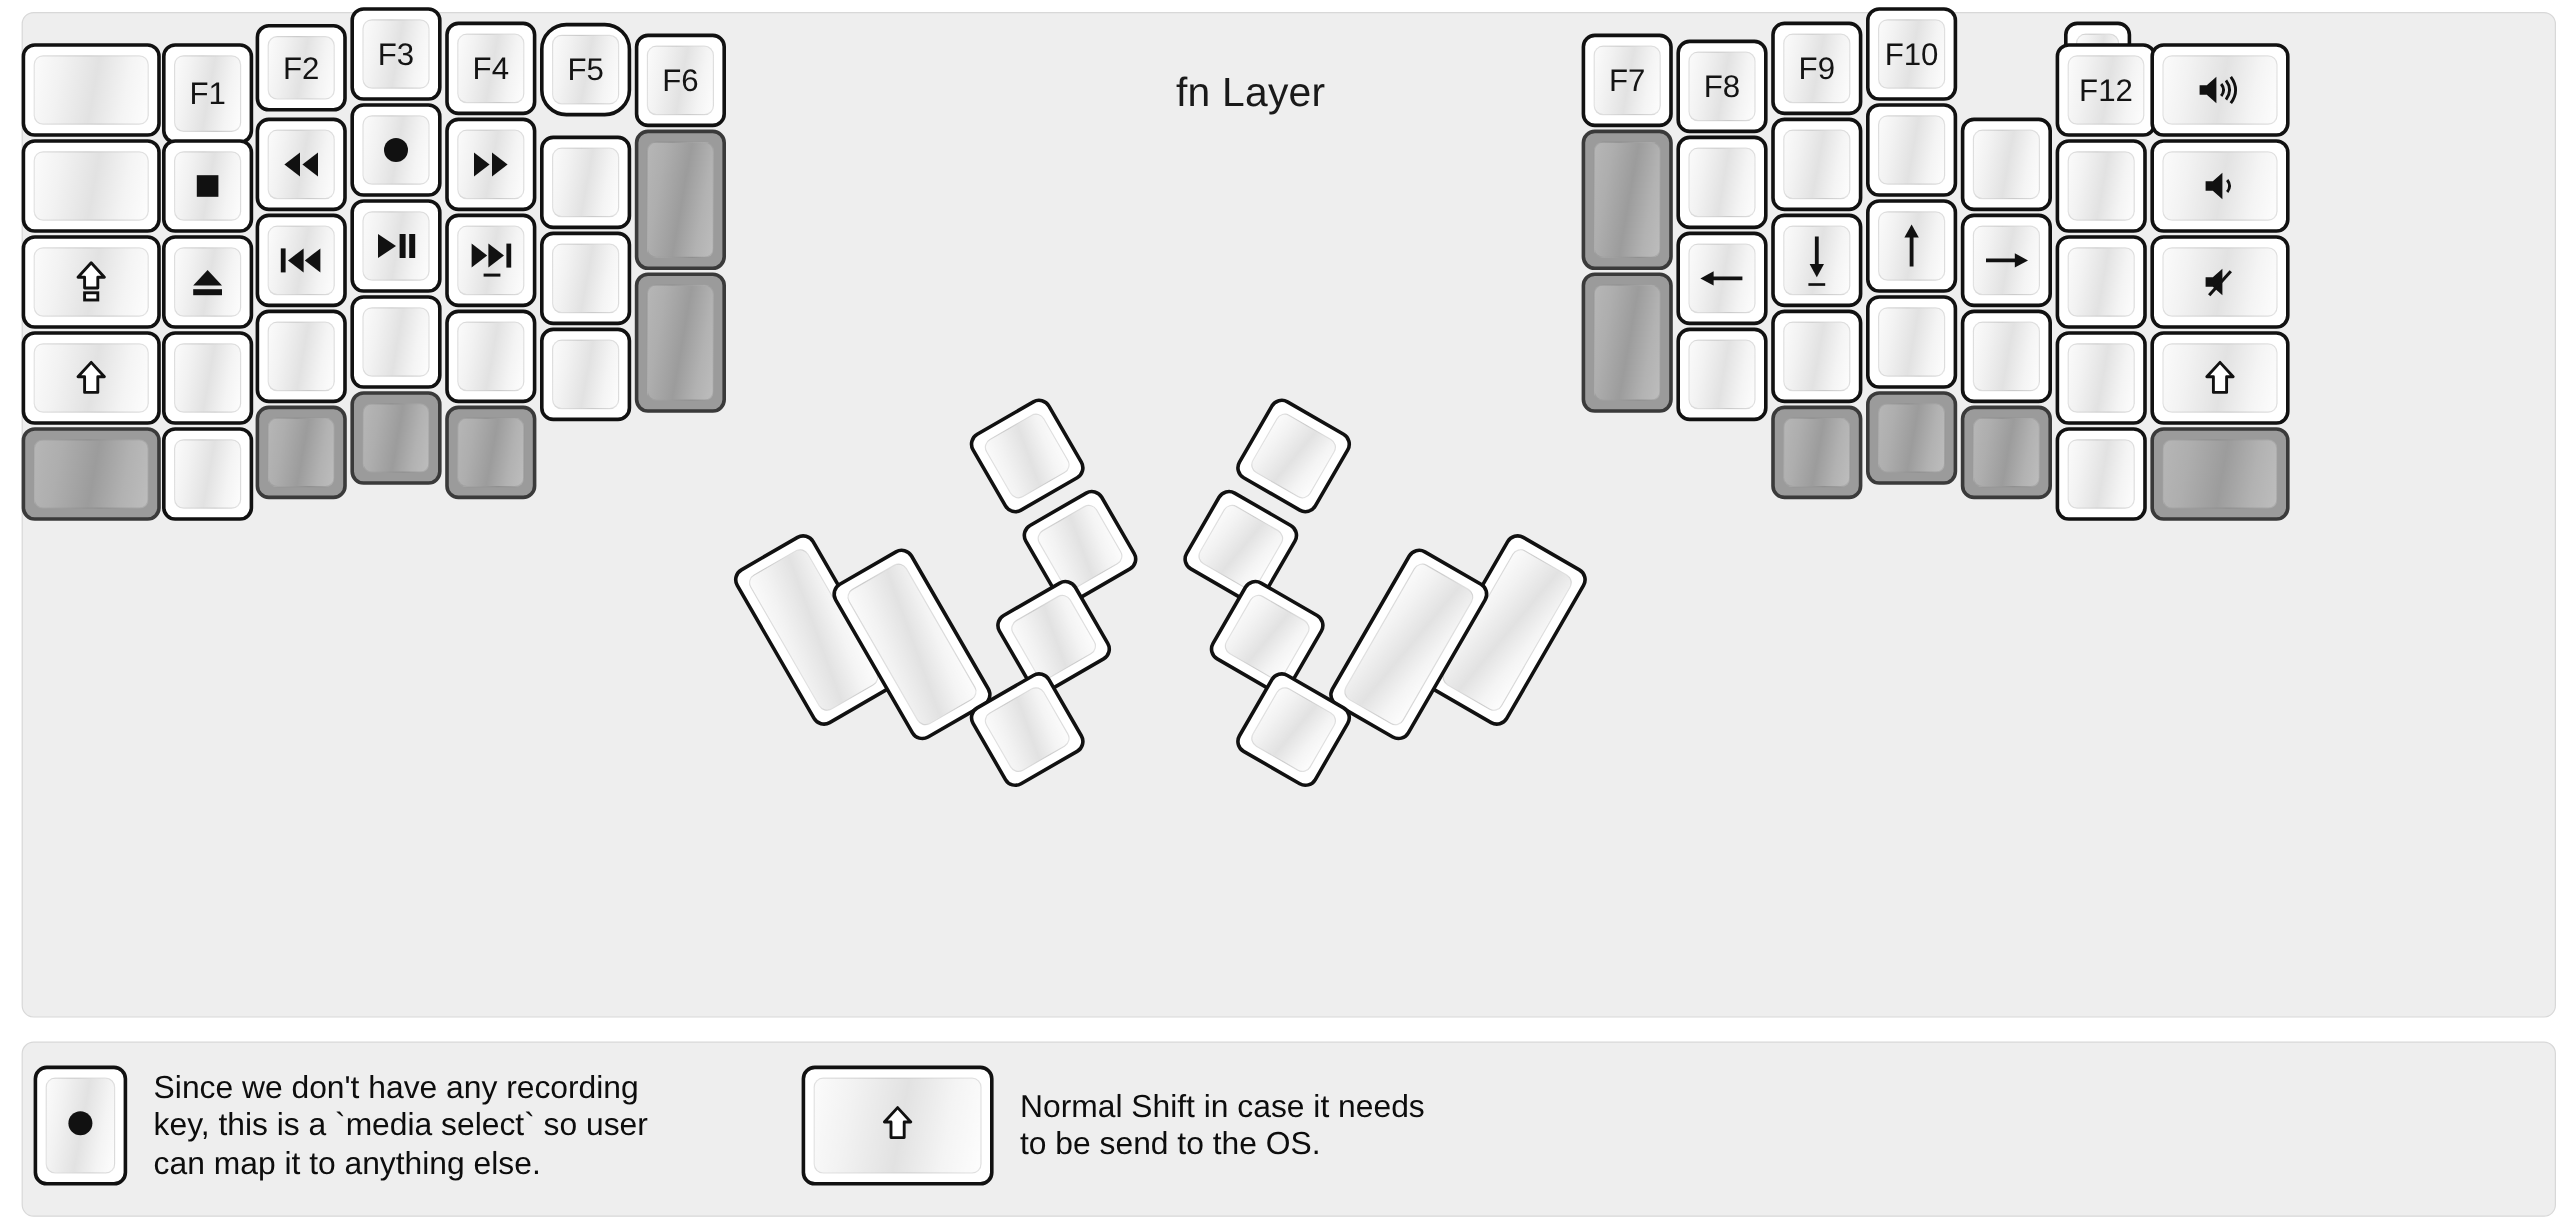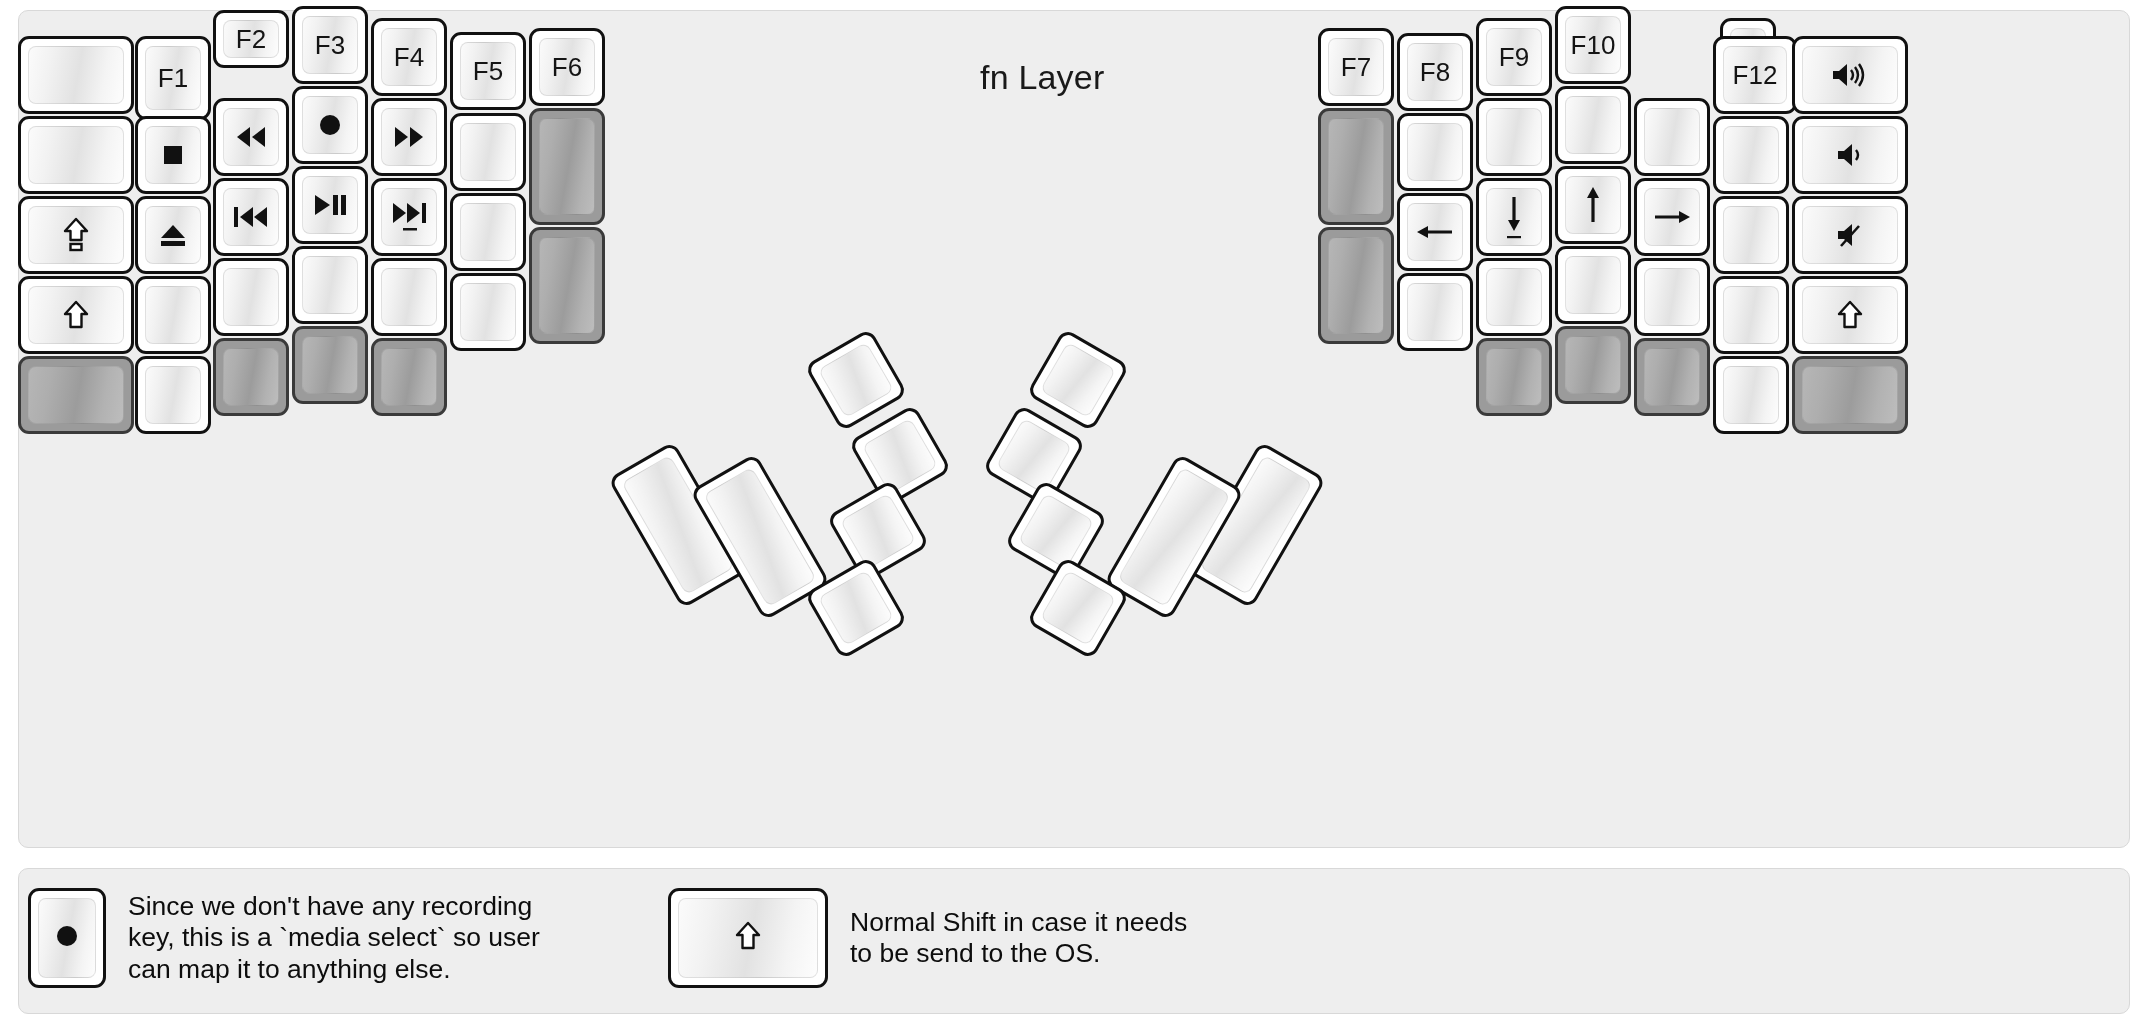--- a/index.html
+++ b/index.html
@@ -200,21 +200,21 @@
       <div class="key" style="left: 135px; top: 276px; width: 76px; height: 78px;">
         <div class="top">
           <span class="lbl"></span>
         </div>
       </div>
       <div class="key" style="left: 135px; top: 356px; width: 76px; height: 78px;">
         <div class="top">
           <span class="lbl"></span>
         </div>
       </div>
-      <div class="key" style="left: 213px; top: 10px; width: 76px; height: 58px;">
+      <div class="key" style="left: 213px; top: 20px; width: 76px; height: 73px;">
         <div class="top">
           <span class="lbl">F2</span>
         </div>
       </div>
       <div class="key" style="left: 213px; top: 98px; width: 76px; height: 78px;">
         <div class="top">
           <span class="lbl glyph">
             <svg width="34" height="24" viewBox="0 0 34 24">
               <polygon points="16,2 16,22 3,12" fill="#111"></polygon>
               <polygon points="31,2 31,22 18,12" fill="#111"></polygon>
@@ -308,21 +308,21 @@
       <div class="key" style="left: 371px; top: 258px; width: 76px; height: 78px;">
         <div class="top">
           <span class="lbl"></span>
         </div>
       </div>
       <div class="key trans" style="left: 371px; top: 338px; width: 76px; height: 78px;">
         <div class="top">
           <span class="lbl"></span>
         </div>
       </div>
-      <div class="key" style="left: 450px; top: 32px; width: 76px; height: 78px;">
+      <div class="key" style="left: 450px; top: 19px; width: 76px; height: 78px; border-radius: 22px;">
         <div class="top">
           <span class="lbl">F5</span>
         </div>
       </div>
       <div class="key" style="left: 450px; top: 113px; width: 76px; height: 78px;">
         <div class="top">
           <span class="lbl"></span>
         </div>
       </div>
       <div class="key" style="left: 450px; top: 193px; width: 76px; height: 78px;">

